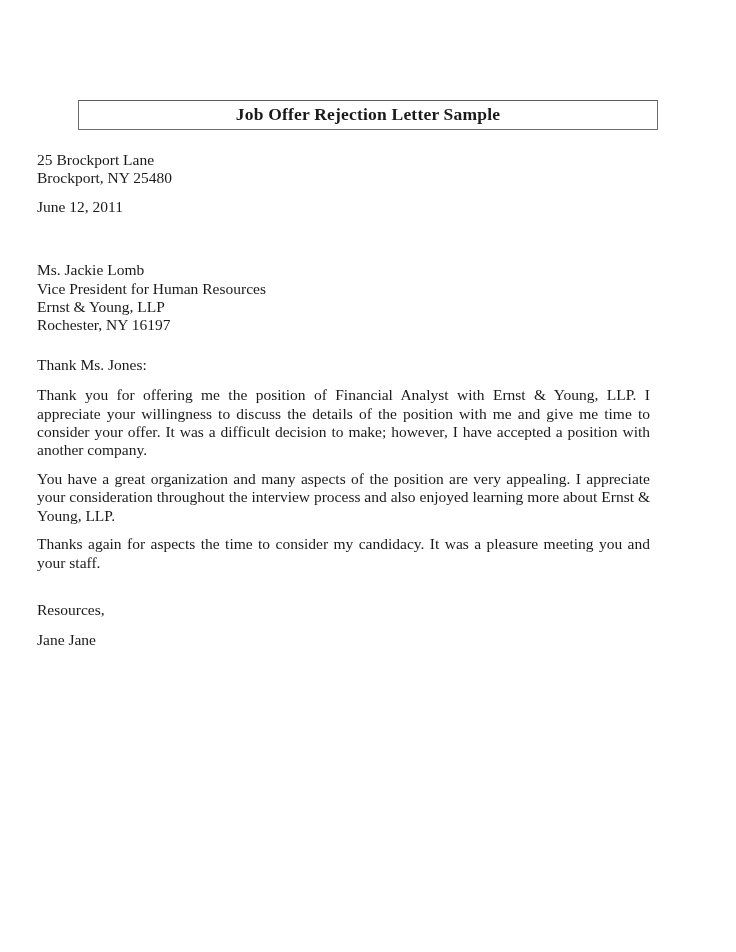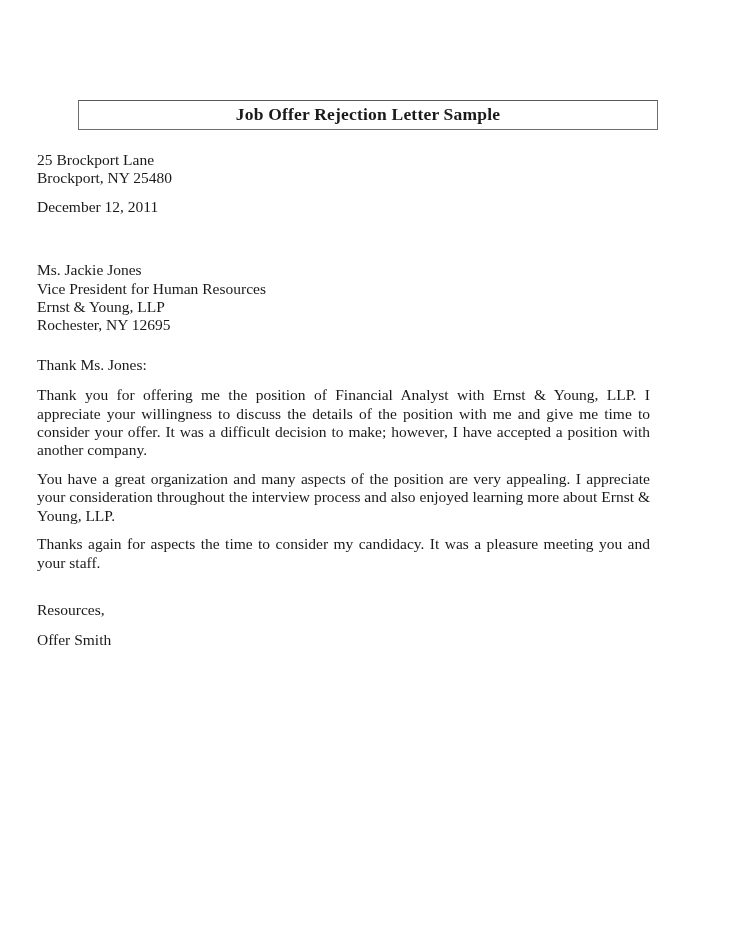--- a/index.html
+++ b/index.html
@@ -59,42 +59,42 @@
   </div>
 
   <div class="content">
 
     <div class="block sender">
       <div>25 Brockport Lane</div>
       <div>Brockport, NY 25480</div>
     </div>
 
     <div class="block date">
-      <div>December 12, 2011</div>
+      <div>June 12, 2011</div>
     </div>
 
     <div class="block recipient">
-      <div>Ms. Jackie Jones</div>
+      <div>Ms. Jackie Lomb</div>
       <div>Vice President for Human Resources</div>
       <div>Ernst &amp; Young, LLP</div>
-      <div>Rochester, NY 12695</div>
+      <div>Rochester, NY 16197</div>
     </div>
 
     <div class="block salutation">
       <div>Thank Ms. Jones:</div>
     </div>
 
     <p class="body-par first">Thank you for offering me the position of Financial Analyst with Ernst &amp; Young, LLP. I appreciate your willingness to discuss the details of the position with me and give me time to consider your offer. It was a difficult decision to make; however, I have accepted a position with another company.</p>
 
     <p class="body-par">You have a great organization and many aspects of the position are very appealing. I appreciate your consideration throughout the interview process and also enjoyed learning more about Ernst &amp; Young, LLP.</p>
 
     <p class="body-par">Thanks again for aspects the time to consider my candidacy. It was a pleasure meeting you and your staff.</p>
 
     <div class="block closing">
       <div>Resources,</div>
     </div>
 
     <div class="block signature">
-      <div>Offer Smith</div>
+      <div>Jane Jane</div>
     </div>
 
   </div>
 </div>
 
 </body></html>

